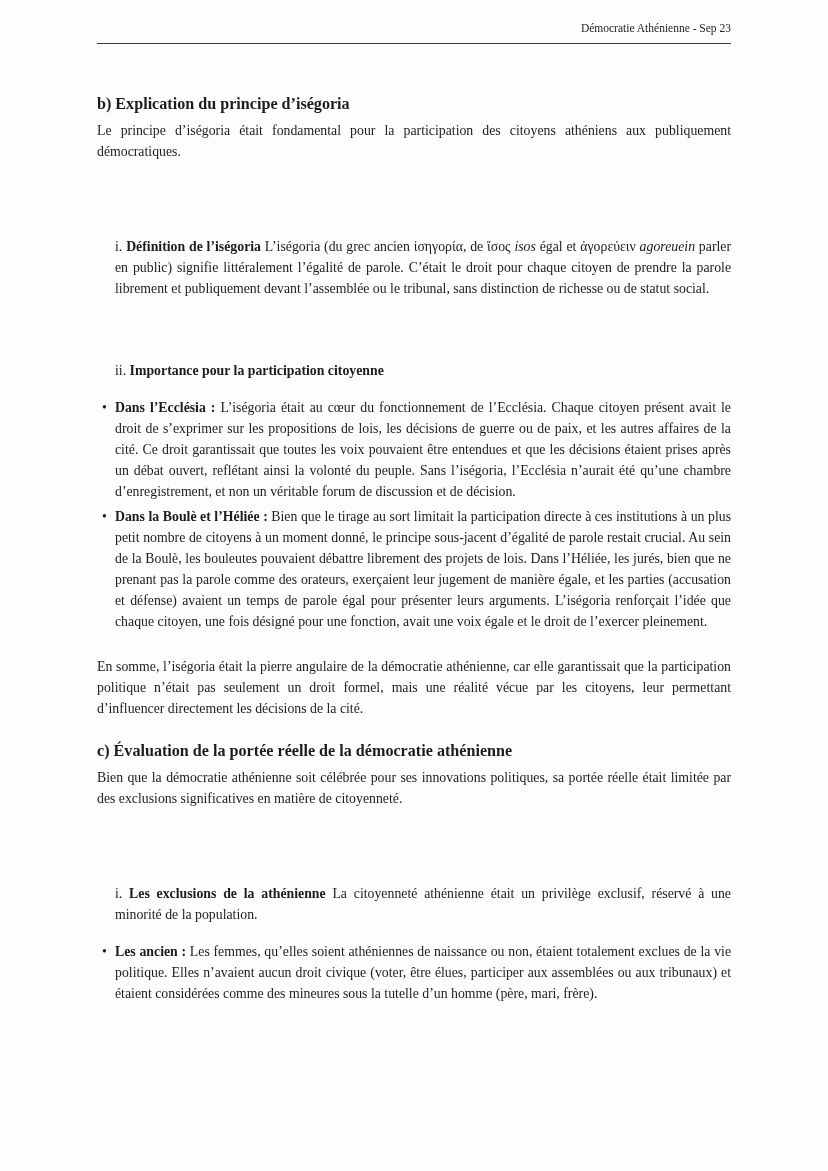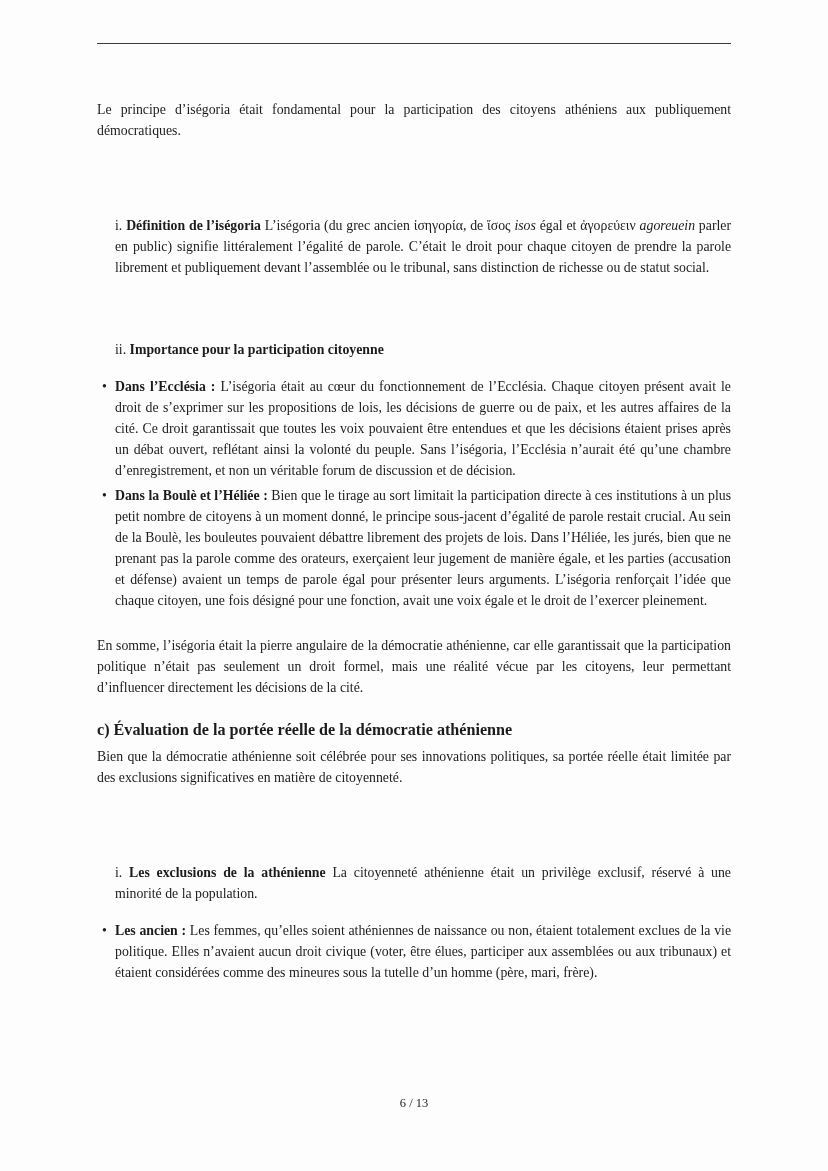--- a/index.html
+++ b/index.html
@@ -55,24 +55,28 @@
     text-align: center;
     font-size: 12.5px;
     color: #222;
   }
 </style>
 </head>
 <body>
 
 <div class="page">
 
+  <div class="header">
+    <span>Démocratie Athénienne - Sep 23</span>
+  </div>
   <div class="header-rule"></div>
 
   <main class="doc-body">
 
+    <h3 class="heading">b) Explication du principe d’iségoria</h3>
     <p class="para">Le principe d’iségoria était fondamental pour la participation des citoyens athéniens aux publiquement démocratiques.</p>
 
     <p class="item gap-item"><span>i. </span><span class="b">Définition de l’iségoria</span><span> L’iségoria (du grec ancien ἰσηγορία, de ἴσος </span><span class="i">isos</span><span> égal et ἀγορεύειν </span><span class="i">agoreuein</span><span> parler en public) signifie littéralement l’égalité de parole. C’était le droit pour chaque citoyen de prendre la parole librement et publiquement devant l’assemblée ou le tribunal, sans distinction de richesse ou de statut social.</span></p>
 
     <p class="item gap-item-lg"><span>ii. </span><span class="b">Importance pour la participation citoyenne</span></p>
 
     <ul class="bullets gap-list">
       <li class="bullet"><span class="b">Dans l’Ecclésia : </span><span>L’iségoria était au cœur du fonctionnement de l’Ecclésia. Chaque citoyen présent avait le droit de s’exprimer sur les propositions de lois, les décisions de guerre ou de paix, et les autres affaires de la cité. Ce droit garantissait que toutes les voix pouvaient être entendues et que les décisions étaient prises après un débat ouvert, reflétant ainsi la volonté du peuple. Sans l’iségoria, l’Ecclésia n’aurait été qu’une chambre d’enregistrement, et non un véritable forum de discussion et de décision.</span></li>
       <li class="bullet"><span class="b">Dans la Boulè et l’Héliée : </span><span>Bien que le tirage au sort limitait la participation directe à ces institutions à un plus petit nombre de citoyens à un moment donné, le principe sous-jacent d’égalité de parole restait crucial. Au sein de la Boulè, les bouleutes pouvaient débattre librement des projets de lois. Dans l’Héliée, les jurés, bien que ne prenant pas la parole comme des orateurs, exerçaient leur jugement de manière égale, et les parties (accusation et défense) avaient un temps de parole égal pour présenter leurs arguments. L’iségoria renforçait l’idée que chaque citoyen, une fois désigné pour une fonction, avait une voix égale et le droit de l’exercer pleinement.</span></li>
     </ul>
@@ -83,17 +87,14 @@
     <p class="para">Bien que la démocratie athénienne soit célébrée pour ses innovations politiques, sa portée réelle était limitée par des exclusions significatives en matière de citoyenneté.</p>
 
     <p class="item gap-item"><span>i. </span><span class="b">Les exclusions de la athénienne</span><span> La citoyenneté athénienne était un privilège exclusif, réservé à une minorité de la population.</span></p>
 
     <ul class="bullets gap-list">
       <li class="bullet"><span class="b">Les ancien : </span><span>Les femmes, qu’elles soient athéniennes de naissance ou non, étaient totalement exclues de la vie politique. Elles n’avaient aucun droit civique (voter, être élues, participer aux assemblées ou aux tribunaux) et étaient considérées comme des mineures sous la tutelle d’un homme (père, mari, frère).</span></li>
     </ul>
 
   </main>
 
-  <div class="footer">
-    <span>6 / 13</span>
-  </div>
 
 </div>
 
 </body></html>

